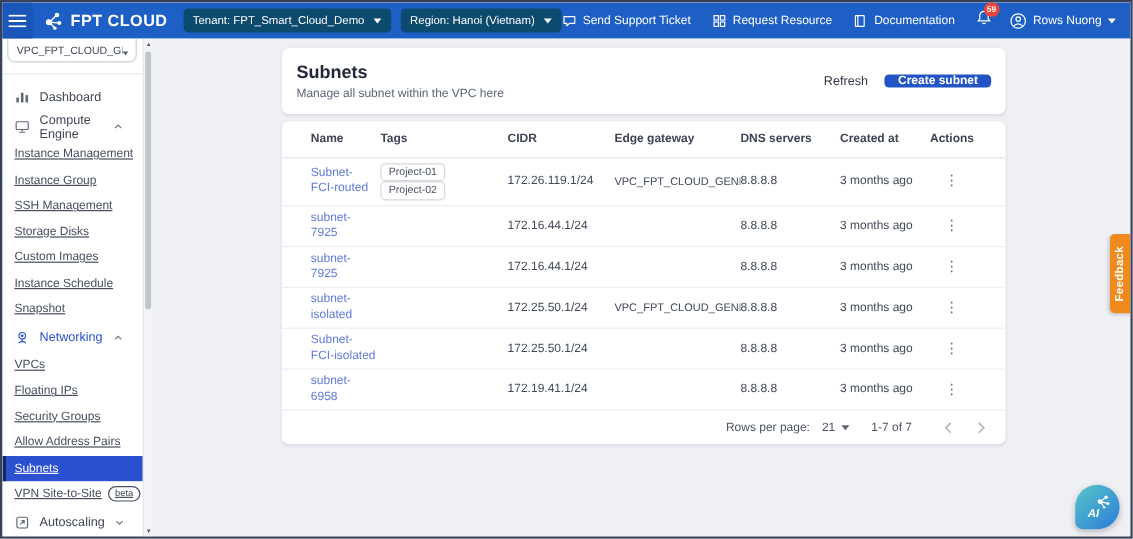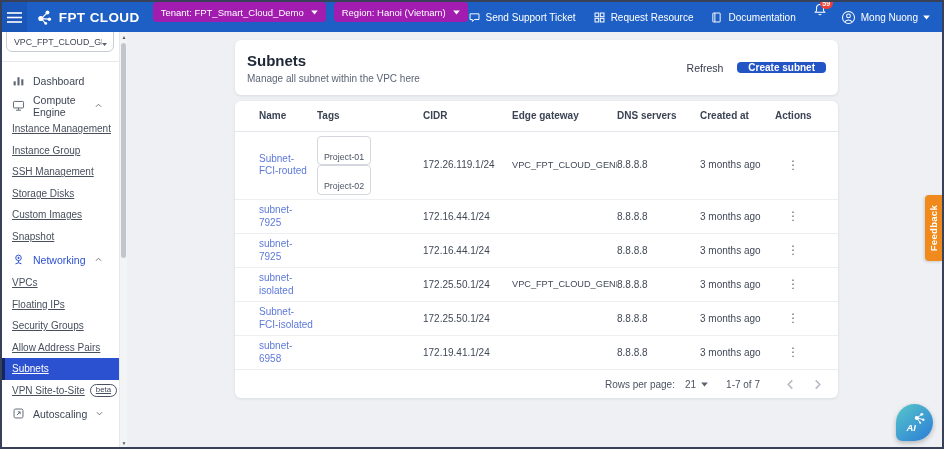--- a/index.html
+++ b/index.html
@@ -1,25 +1,25 @@
 <!DOCTYPE html>
 <html style="--topbar-blue: #1d5fc4; --active-blue: #2b50d0; --button-blue: #2254c6; --link-blue: #5d79da; --feedback-orange: #f08a1d; --badge-red: #ef4136;"><head>
 <meta charset="utf-8">
 <style>
   * { margin:0; padding:0; box-sizing:border-box; }
   html,body { width:944px; height:449px; font-family:"Liberation Sans", sans-serif; background:#fff; }
   .frame { width:944px; height:449px; border:2px solid #38415a; display:flex; flex-direction:column; overflow:hidden; position:relative; background:#eef0f3; }
 
   
-  .topbar { height:30px; flex:0 0 30px; background:var(--topbar-blue,#1d5fc4); display:flex; color:#fff; position:relative; z-index:5; }
+  .topbar { height:30px; flex:0 0 30px; background:var(--topbar-blue,#1d5fc4); display:flex; align-items:center; color:#fff; position:relative; z-index:5; }
   .burger-box { width:38px; height:30px; background:#1956b8; display:flex; align-items:center; justify-content:center; cursor:pointer; }
   .burger-box svg { display:block; }
   .logo { display:flex; align-items:center; gap:6px; margin-left:9px; }
   .logo-text { font-size:13.5px; font-weight:bold; letter-spacing:0.4px; white-space:nowrap; }
-  .tb-pill { margin-left:13px; background:#a21caf; border-radius:4px; height:20px; display:flex; align-items:center; gap:7px; padding:0 8px; font-size:9.5px; cursor:pointer; white-space:nowrap; }
+  .tb-pill { margin-left:13px; background:#0c4a6e; border-radius:4px; height:20px; display:flex; align-items:center; gap:7px; padding:0 8px; font-size:9.5px; cursor:pointer; white-space:nowrap; }
   .tb-pill + .tb-pill { margin-left:8px; }
   .tb-spacer { flex:1; }
   .tb-links { display:flex; align-items:center; gap:17px; font-size:10px; }
   .tb-link { display:flex; align-items:center; gap:5px; cursor:pointer; white-space:nowrap; }
   .bell-wrap { position:relative; margin-left:17px; margin-right:6px; cursor:pointer; }
   .badge { position:absolute; top:-5px; left:7px; min-width:13px; height:12px; background:var(--badge-red,#ef4136); border-radius:7px; font-size:7px; font-weight:bold; display:flex; align-items:center; justify-content:center; padding:0 2px; }
   .user-wrap { display:flex; align-items:center; gap:5px; margin-left:8px; margin-right:12px; font-size:10px; cursor:pointer; white-space:nowrap; }
 
   
   .body { flex:1; display:flex; min-height:0; }
@@ -50,21 +50,21 @@
   .page-sub { font-size:10px; color:#5b6576; margin-top:4px; }
   .refresh-btn { margin-left:auto; background:none; border:none; font-size:10.5px; color:#333b49; cursor:pointer; font-family:inherit; }
   .create-btn { margin-left:14px; background:var(--button-blue,#2254c6); border:none; border-radius:4px; color:#fff; font-size:10px; font-weight:bold; padding:0 11px; cursor:pointer; font-family:inherit; }
 
   .table-card { margin-top:6px; overflow:hidden; }
   table { width:100%; border-collapse:collapse; table-layout:fixed; }
   th { text-align:left; font-size:10px; font-weight:bold; color:#3b4354; height:30px; border-bottom:1px solid #e2e5e9; padding:0 4px 0 0; }
   th:first-child, td:first-child { padding-left:24px; }
   td { font-size:10px; color:#414957; border-bottom:1px solid #eceef1; padding:4px 4px 4px 0; vertical-align:middle; height:21px; line-height:1.25; }
   a.subnet-link { color:var(--link-blue,#5d79da); text-decoration:none; }
-  .chip { display:inline-block; border:1px solid #d3d7dd; border-radius:4px; padding:15px 6px 2px; font-size:8.8px; color:#4a5261; margin-right:15px; background:#fff; white-space:nowrap; }
+  .chip { display:inline-block; border:1px solid #d3d7dd; border-radius:4px; padding:1px 6px 2px; font-size:8.8px; color:#4a5261; margin-right:15px; background:#fff; white-space:nowrap; }
   .edge-cell { font-size:9.2px; white-space:nowrap; overflow:hidden; }
   .dots-btn { background:none; border:none; color:#5f6774; font-size:12px; cursor:pointer; padding:0 0 0 12px; line-height:1; font-family:inherit; }
 
   .pagination { height:28px; display:flex; align-items:center; justify-content:flex-end; padding-right:6px; font-size:10px; color:#4b5363; }
   .rpp-select { display:flex; align-items:center; gap:5px; margin-left:10px; cursor:pointer; }
   .range { margin:0 16px 0 18px; }
   .page-nav { background:none; border:none; display:flex; align-items:center; padding:0 10px; cursor:default; }
 
   
   .feedback-tab { position:absolute; right:0; top:193px; width:17px; height:66px; background:var(--feedback-orange,#f08a1d); border-radius:4px 0 0 4px; display:flex; align-items:center; justify-content:center; cursor:pointer; box-shadow:-1px 1px 3px rgba(0,0,0,0.15); z-index:6; }
@@ -149,21 +149,21 @@
           <path d="M6.6 13 a1.5 1.5 0 0 0 2.8 0"></path>
         </svg>
       <span class="badge">59</span>
     </div>
     <div class="user-wrap">
       <svg width="15" height="15" viewBox="0 0 16 16" fill="none" stroke="#fff" stroke-width="1.1">
           <circle cx="8" cy="8" r="6.4"></circle>
           <circle cx="8" cy="6.3" r="2"></circle>
           <path d="M4.2 12.6 a4.6 4.6 0 0 1 7.6 0"></path>
         </svg>
-      <span>Mong Nuong</span>
+      <span>Rows Nuong</span>
       <svg width="7" height="5" viewBox="0 0 8 6">
           <path d="M0 0.5 L8 0.5 L4 5.5 Z" fill="#fff"></path>
         </svg>
     </div>
   </div>
 
   <div class="body">
 
     <div class="sidebar">
       <div class="vpc-box">
@@ -206,20 +206,23 @@
             <span>Instance Group</span>
           </div>
           <div class="side-item sub">
             <span>SSH Management</span>
           </div>
           <div class="side-item sub">
             <span>Storage Disks</span>
           </div>
           <div class="side-item sub">
             <span>Custom Images</span>
+          </div>
+          <div class="side-item sub">
+            <span>Instance Schedule</span>
           </div>
           <div class="side-item sub">
             <span>Snapshot</span>
           </div>
           <div class="side-item sect active">
             <span style="display: flex;">
               <svg width="13" height="13" viewBox="0 0 16 16" fill="none" stroke="currentColor" stroke-width="1.2">
                 <circle cx="8" cy="6" r="3.4"></circle>
                 <circle cx="8" cy="6" r="0.8" fill="currentColor"></circle>
                 <line x1="8" y1="9.4" x2="8" y2="12"></line>

